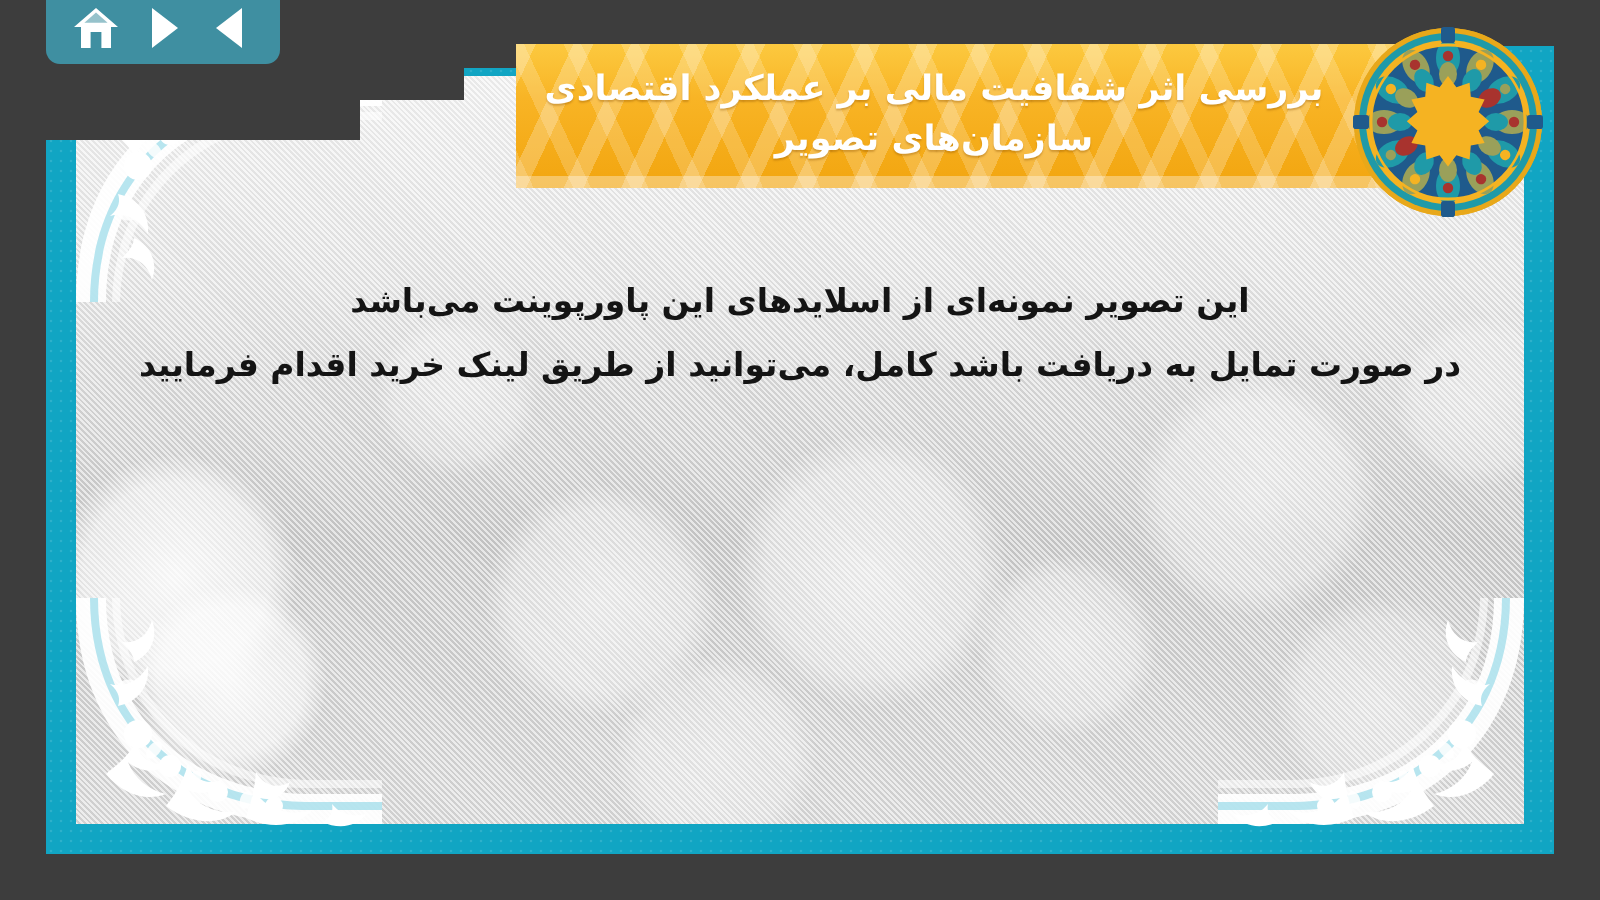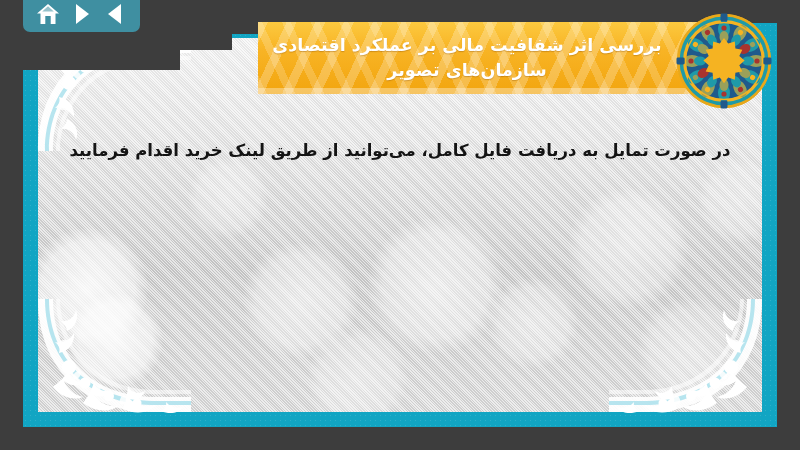--- a/index.html
+++ b/index.html
@@ -315,21 +315,22 @@
         <g fill="#ffffff" opacity=".85">
           <ellipse cx="54" cy="52" rx="3" ry="5" transform="rotate(-40 54 52)"></ellipse>
           <ellipse cx="74" cy="37" rx="3" ry="5" transform="rotate(-30 74 37)"></ellipse>
           <ellipse cx="100" cy="27" rx="3" ry="4.5" transform="rotate(-20 100 27)"></ellipse>
           <ellipse cx="40" cy="84" rx="3" ry="5" transform="rotate(-70 40 84)"></ellipse>
         </g>
       </svg>
     </div>
 
     <div id="body-text">
-      <p>در صورت تمایل به دریافت فایل کامل، می‌توانید از طریق لینک خرید اقدام فرمایید</p>
+      <p>این تصویر نمونه‌ای از اسلایدهای این پاورپوینت می‌باشد</p>
+      <p>در صورت تمایل به دریافت باشد کامل، می‌توانید از طریق لینک خرید اقدام فرمایید</p>
     </div>
 
   </div>
 
   <div id="notch"></div>
 
   <div id="title-banner">
     <div id="title-text">
       <div>بررسی اثر شفافیت مالی بر عملکرد اقتصادی</div>
       <div>سازمان‌های تصویر</div>

